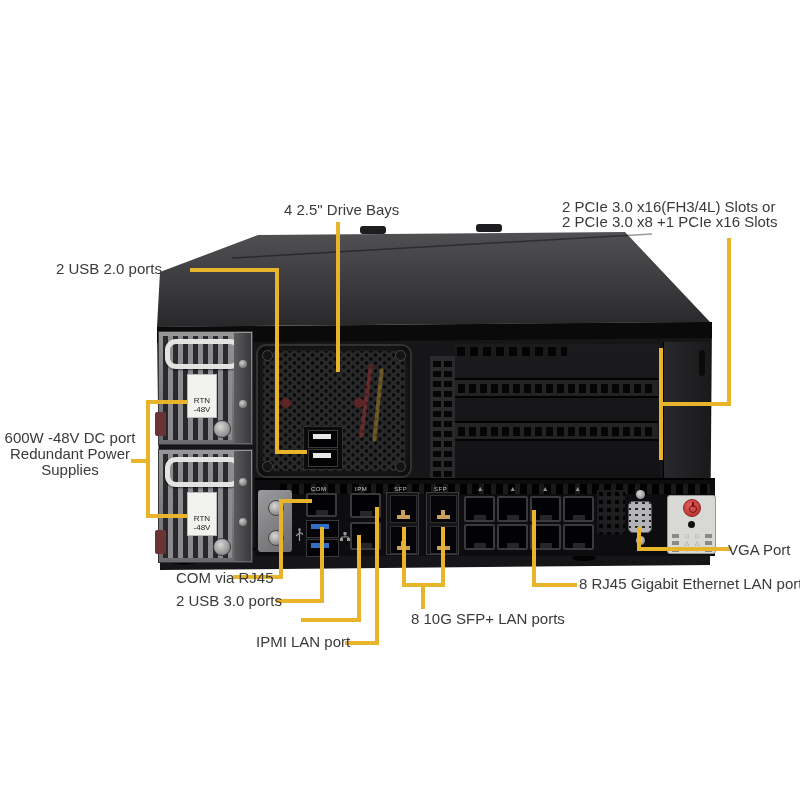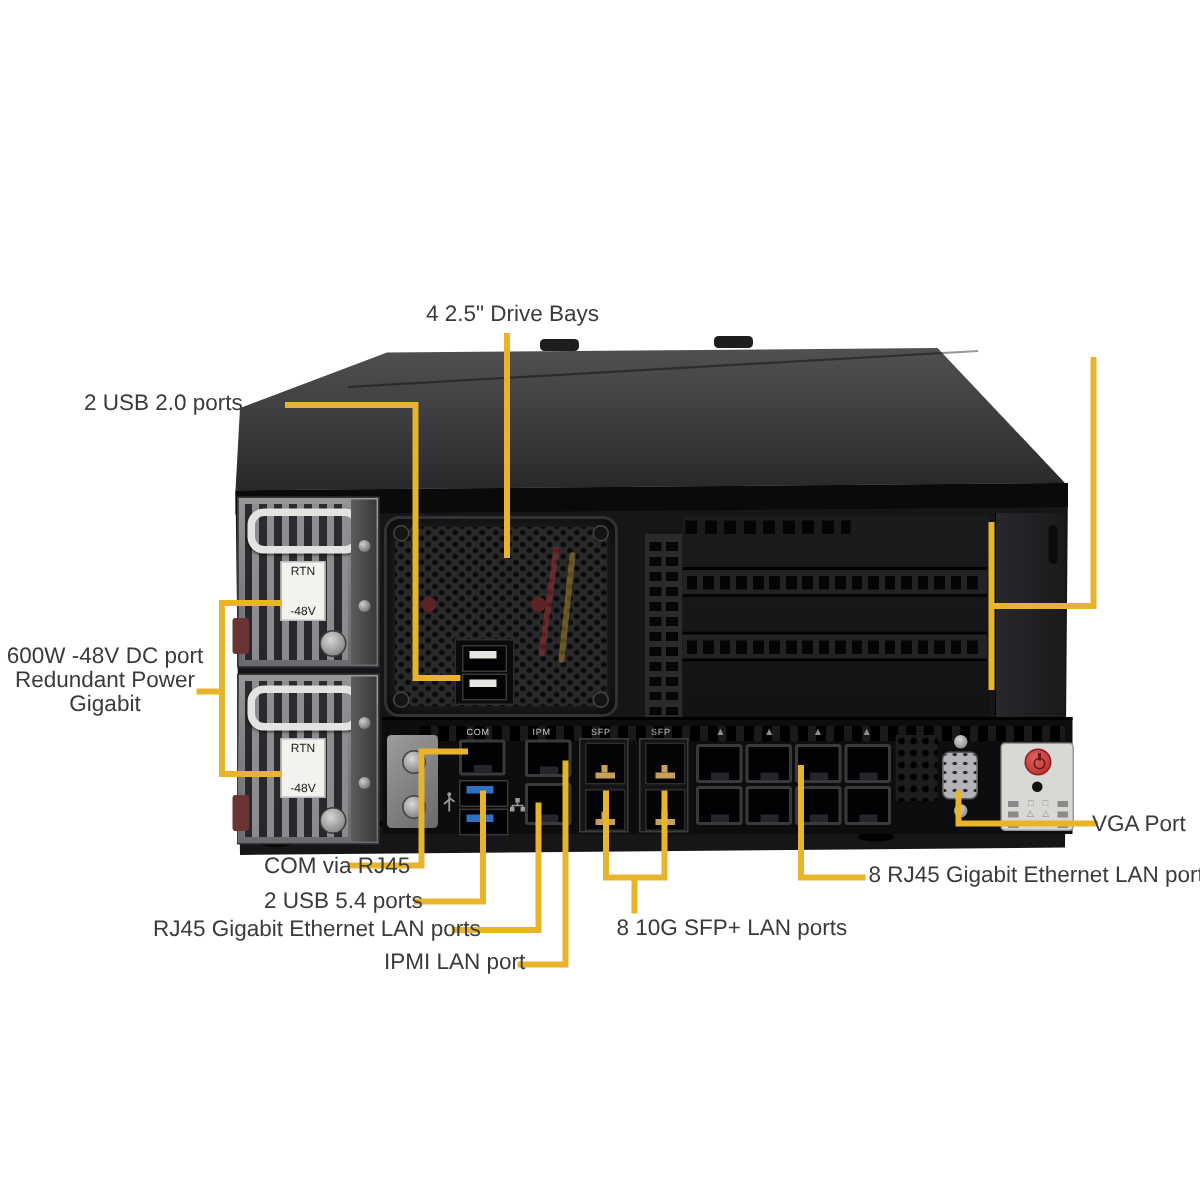--- a/index.html
+++ b/index.html
@@ -17,21 +17,21 @@
 
   
   .psu{width:95px;height:114px;background:linear-gradient(180deg,#97979a 0%,#7c7c80 55%,#6b6b6f 100%);
        border:1px solid #38383a;box-sizing:border-box;}
   .psu .grille{position:absolute;left:4px;right:20px;top:4px;bottom:4px;
        background:repeating-linear-gradient(90deg,#202022 0 5px,#8e8e92 5px 10px);opacity:.9;}
   .psu .handle{position:absolute;left:6px;top:7px;width:66px;height:20px;border:5px solid #e3e3e1;
        border-radius:11px;box-shadow:0 1px 2px rgba(0,0,0,.6);}
   .psu .sticker{position:absolute;left:28px;top:42px;width:30px;height:40px;background:#f2f2ef;
        border:1px solid #bbb;color:#1c1c1c;font-size:8px;text-align:center;line-height:9px;
-       display:flex;flex-direction:column;justify-content:space-between;padding:1px 0;box-sizing:border-box;}
+       display:flex;flex-direction:column;justify-content:space-between;padding:21px 0;box-sizing:border-box;}
   .psu .rstrip{position:absolute;right:1px;top:1px;width:17px;height:110px;
        background:linear-gradient(90deg,#5c5c5e,#39393b);}
   .psu .rdot{position:absolute;right:5px;width:8px;height:8px;border-radius:50%;
        background:radial-gradient(circle at 35% 35%,#cfcfcf,#555);}
   .psu .thumb{position:absolute;left:54px;bottom:6px;width:16px;height:16px;border-radius:50%;
        background:radial-gradient(circle at 40% 35%,#d6d6d6,#707070);border:1px solid #3c3c3c;}
   .psu .latch{position:absolute;left:-4px;bottom:8px;width:11px;height:24px;background:#6b3434;border-radius:2px;}
 
   
   .fan{left:256px;top:344px;width:156px;height:134px;background:#232325;border:2px solid #323234;
@@ -339,28 +339,29 @@
     <polyline points="301,620 359,620 359,535"></polyline>
     <polyline points="345,643 377,643 377,507"></polyline>
     <polyline points="404,527 404,585 443,585 443,527"></polyline>
     <polyline points="423,585 423,609"></polyline>
     <polyline points="577,585 534,585 534,510"></polyline>
     <polyline points="732,549 639,549 639,527"></polyline>
   </svg>
 
   <div class="lbl" style="left:284px;top:202px;">4 2.5" Drive Bays</div>
   <div class="lbl" style="left:562px;top:199px;">
+    <span class="ln">2 PCIe 3.0 x16(FH3/4L) Slots or</span>
+    <span class="ln">2 PCIe 3.0 x8 +1 PCIe x16 Slots</span>
   </div>
   <div class="lbl" style="left:56px;top:261px;">2 USB 2.0 ports</div>
   <div class="lbl" style="left:4px;top:430px;width:132px;text-align:center;line-height:16px;">
     <span class="ln">600W -48V DC port</span>
     <span class="ln">Redundant Power</span>
-    <span class="ln">Gigabit</span>
+    <span class="ln">Supplies</span>
   </div>
   <div class="lbl" style="left:132px;top:570px;margin-left:44px;">COM via RJ45</div>
-  <div class="lbl" style="left:176px;top:593px;">2 USB 5.4 ports</div>
-  <div class="lbl" style="left:102px;top:612px;">RJ45 Gigabit Ethernet LAN ports</div>
+  <div class="lbl" style="left:176px;top:593px;">2 USB 3.0 ports</div>
   <div class="lbl" style="left:256px;top:634px;">IPMI LAN port</div>
   <div class="lbl" style="left:411px;top:611px;">8 10G SFP+ LAN ports</div>
   <div class="lbl" style="left:579px;top:576px;">8 RJ45 Gigabit Ethernet LAN ports</div>
   <div class="lbl" style="left:728px;top:542px;">VGA Port</div>
 
 </div>
 
 </body></html>

